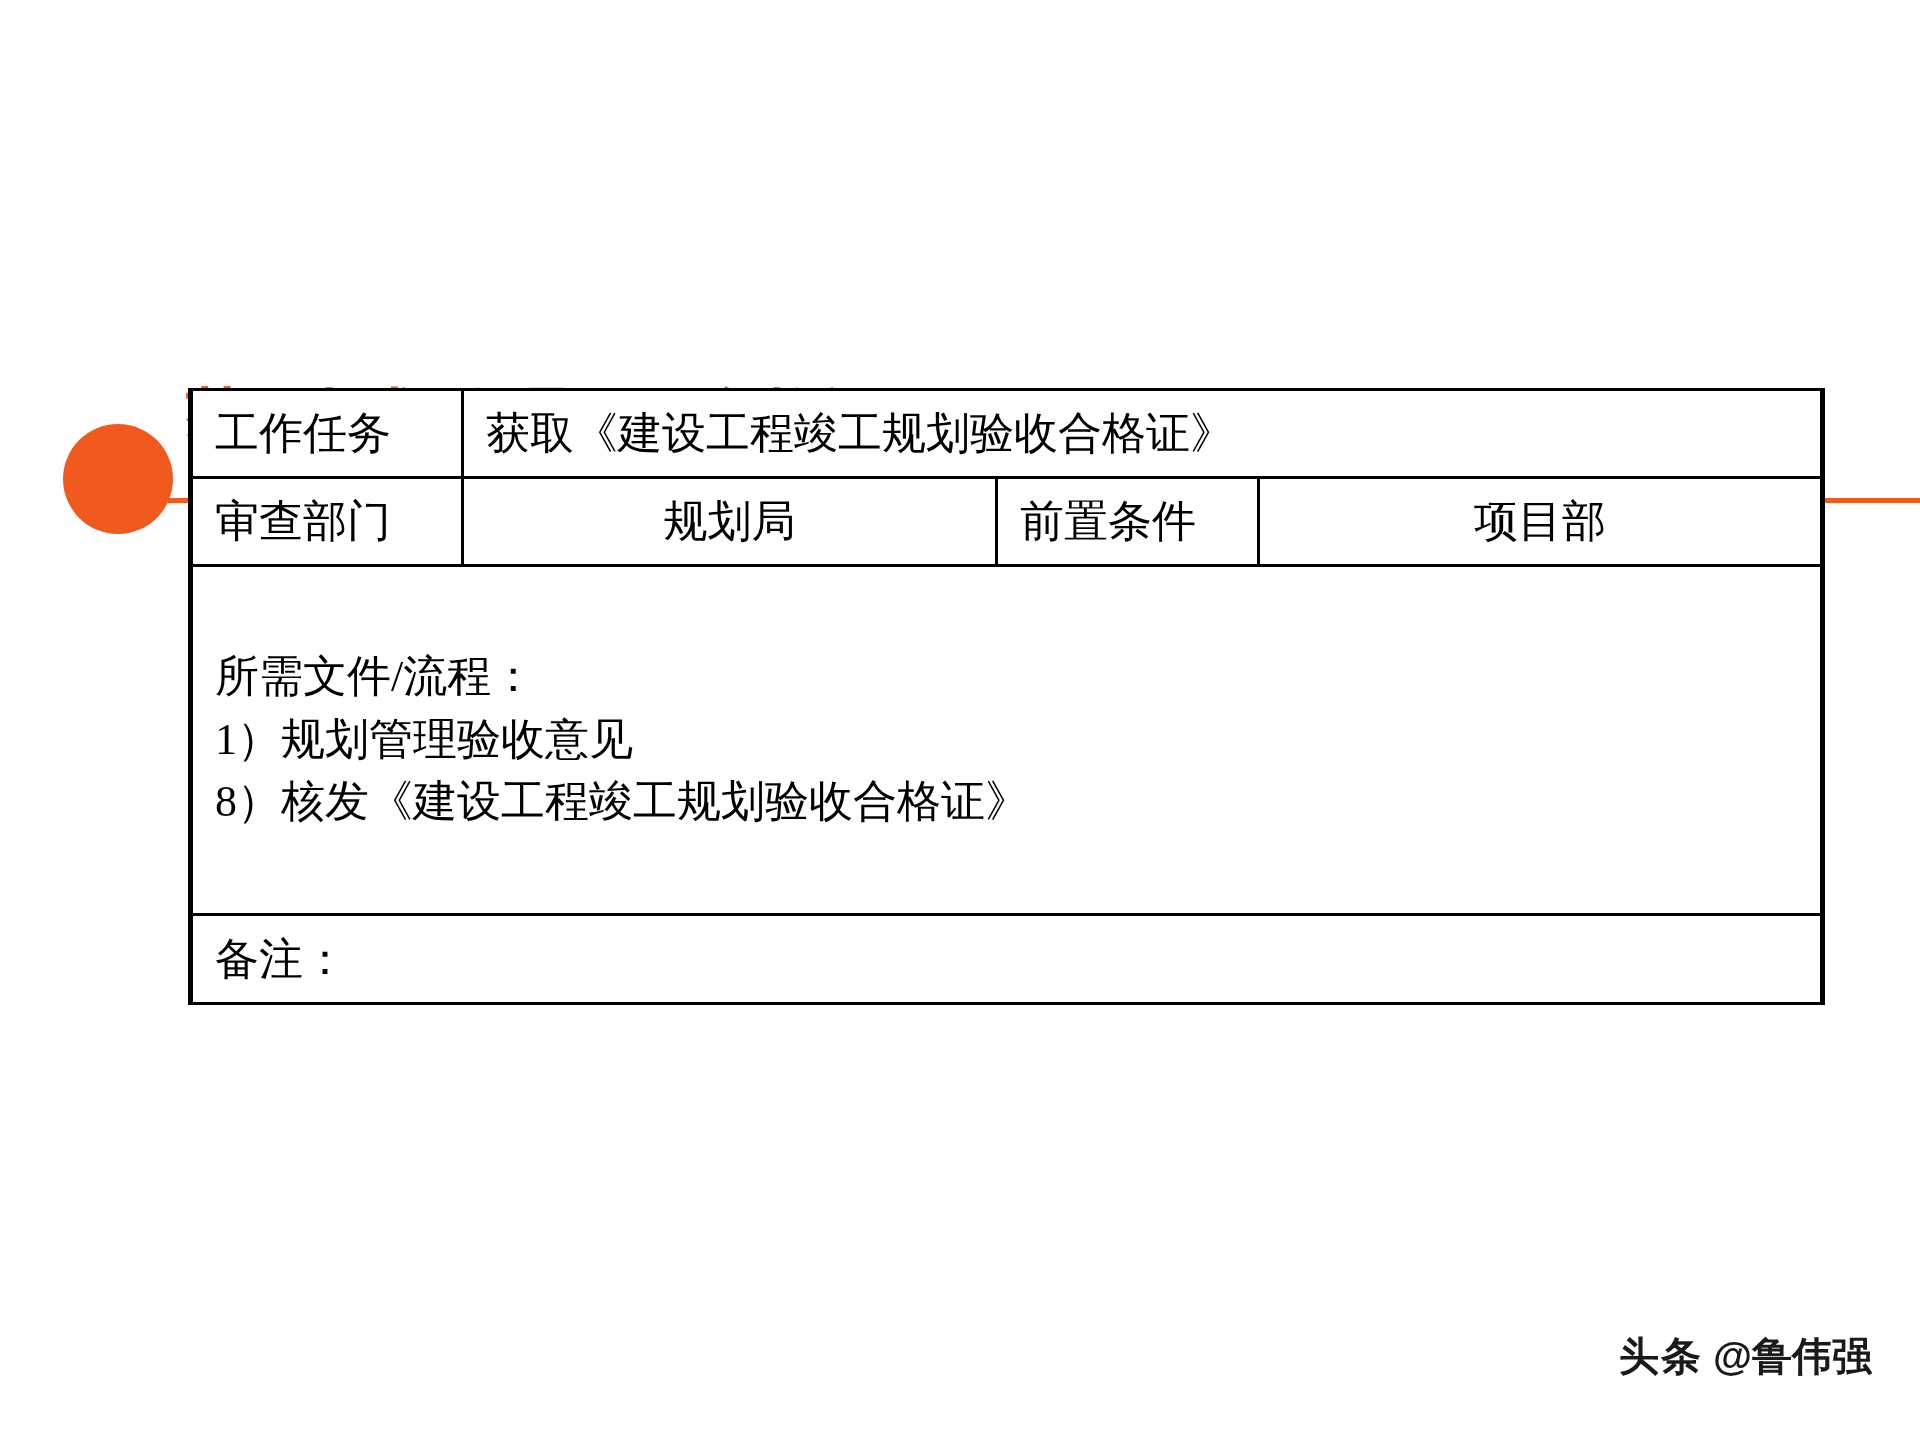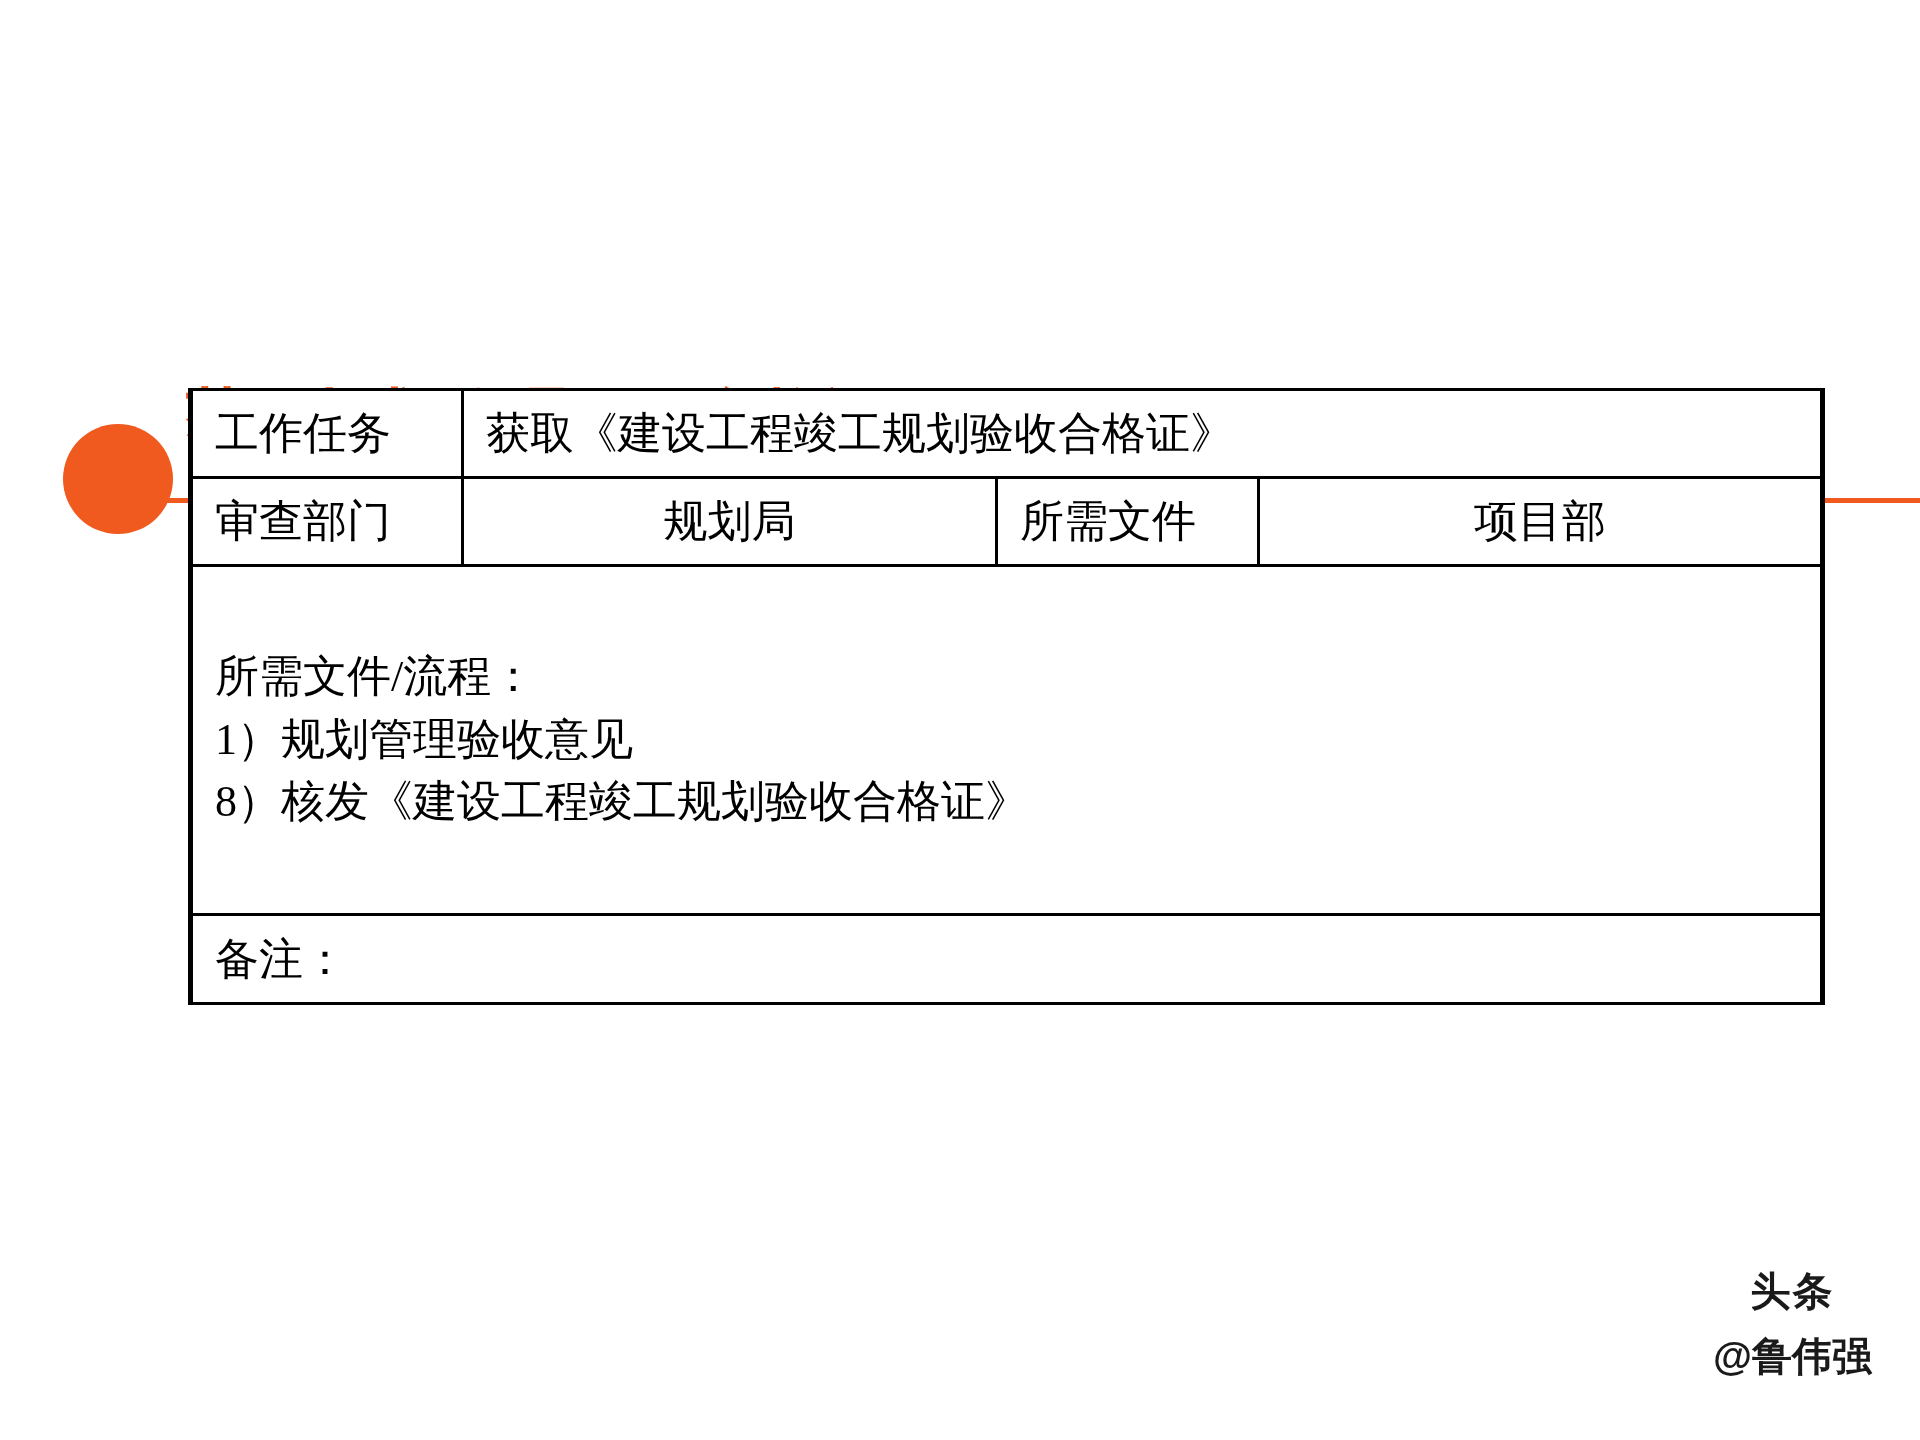--- a/index.html
+++ b/index.html
@@ -112,21 +112,20 @@
     right: 48px;
     bottom: 56px;
     display: flex;
     align-items: center;
     gap: 10px;
     font-family: "Liberation Sans", "DejaVu Sans", sans-serif;
     font-weight: bold;
     font-size: 40px;
     color: #1a1a1a;
     white-space: nowrap;
-    flex-direction: column;
   }
   .watermark .wm-logo {
     font-weight: bold;
     letter-spacing: 2px;
   }
   .watermark .wm-handle {
     font-weight: bold;
   }
 </style>
 </head>
@@ -148,21 +147,21 @@
       <col style="width:564px">
     </colgroup>
     <tbody>
       <tr class="row-h">
         <td class="label-cell outer-l">工作任务</td>
         <td colspan="3" class="outer-r">获取《建设工程竣工规划验收合格证》</td>
       </tr>
       <tr class="row-h">
         <td class="label-cell outer-l">审查部门</td>
         <td class="val-strong">规划局</td>
-        <td class="mid-label-cell">所需文件</td>
+        <td class="mid-label-cell">前置条件</td>
         <td class="val-strong outer-r">项目部</td>
       </tr>
       <tr>
         <td colspan="4" class="files-cell outer-l outer-r">
           <span class="ln">所需文件/流程：</span>
           <span class="ln">1）规划管理验收意见</span>
           <span class="ln">8）核发《建设工程竣工规划验收合格证》</span>
         </td>
       </tr>
       <tr>

